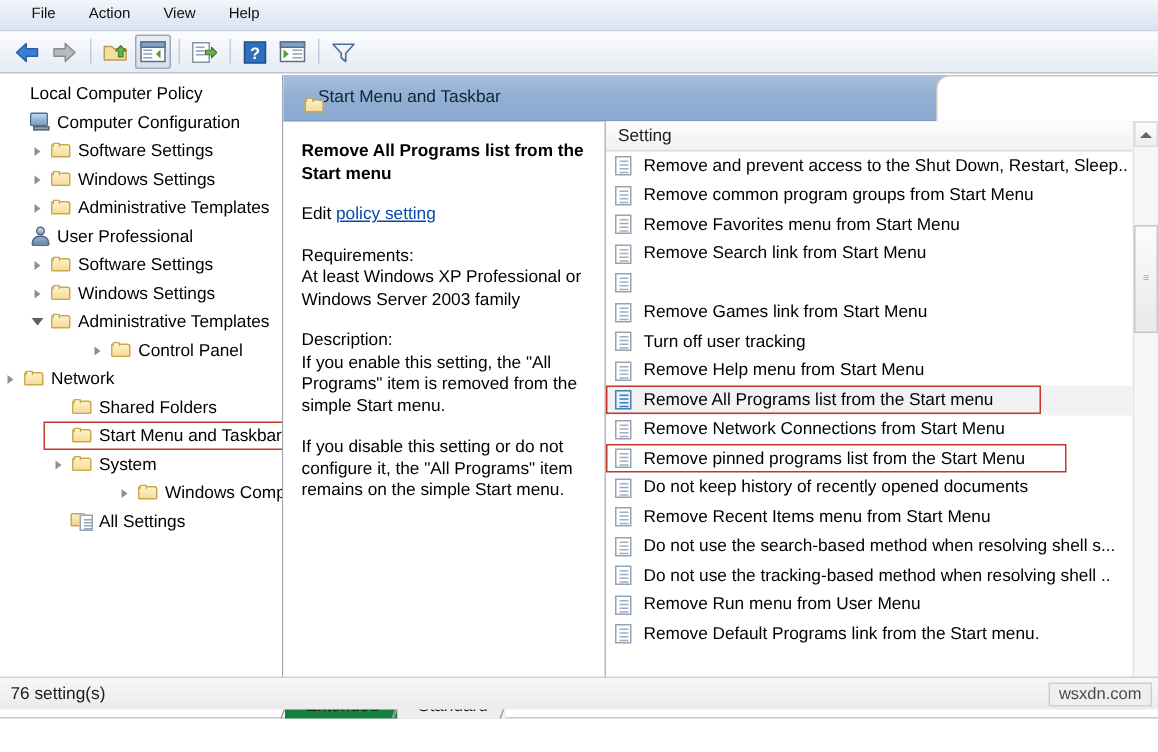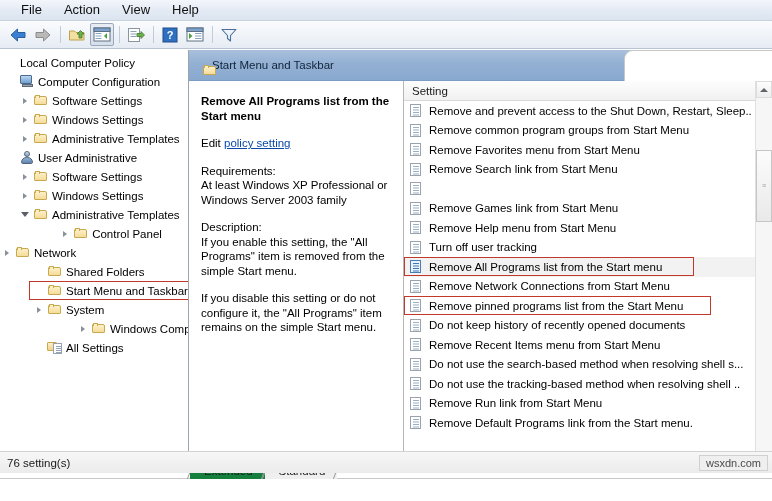--- a/index.html
+++ b/index.html
@@ -20,21 +20,21 @@
     height: 21px;
     background: linear-gradient(to bottom, #f3f6fb 0%, #e4ebf5 50%, #dbe4f0 100%);
     border-bottom: 1px solid #c8d3e0;
     display: flex;
     align-items: center;
     padding-left: 10px;
     box-sizing: border-box;
   }
   .menubar .mi {
     padding: 2px 11px 3px 11px;
-    font-size: 13px;
+    font-size: 10px;
     color: #101010;
     cursor: default;
   }
 
   
   .toolbar {
     height: 28px;
     background: linear-gradient(to bottom, #fbfcfe 0%, #eff3f8 55%, #e6ecf4 100%);
     border-bottom: 1px solid #b9c4d2;
     display: flex;
@@ -507,21 +507,21 @@
           <span class="tlabel">Administrative Templates</span>
         </div>
         <div class="trow" style="padding-left: 4px;">
           <span class="twist"></span>
           <span class="ticon">
             <span class="usricon">
               <span class="head"></span>
               <span class="body"></span>
             </span>
           </span>
-          <span class="tlabel">User Administrative</span>
+          <span class="tlabel">User Professional</span>
         </div>
         <div class="trow" style="padding-left: 18px;">
           <span class="twist">
             <i></i>
           </span>
           <span class="ticon">
             <span class="folder"></span>
           </span>
           <span class="tlabel">Software Settings</span>
         </div>
@@ -683,27 +683,27 @@
             <div class="lrow">
               <span class="licon">
                 <span class="doc"></span>
               </span>
               <span class="ltxt">Remove Games link from Start Menu</span>
             </div>
             <div class="lrow">
               <span class="licon">
                 <span class="doc"></span>
               </span>
+              <span class="ltxt">Turn off user tracking</span>
+            </div>
+            <div class="lrow">
+              <span class="licon">
+                <span class="doc"></span>
+              </span>
               <span class="ltxt">Remove Help menu from Start Menu</span>
-            </div>
-            <div class="lrow">
-              <span class="licon">
-                <span class="doc"></span>
-              </span>
-              <span class="ltxt">Turn off user tracking</span>
             </div>
             <div class="lrow selected">
               <span class="licon">
                 <span class="doc blue"></span>
               </span>
               <span class="ltxt">Remove All Programs list from the Start menu</span>
               <span class="redbox" style="left: 0px; top: 0px; height: 19px; width: 289.6px;"></span>
             </div>
             <div class="lrow">
               <span class="licon">
@@ -739,21 +739,21 @@
             <div class="lrow">
               <span class="licon">
                 <span class="doc"></span>
               </span>
               <span class="ltxt">Do not use the tracking-based method when resolving shell ..</span>
             </div>
             <div class="lrow">
               <span class="licon">
                 <span class="doc"></span>
               </span>
-              <span class="ltxt">Remove Run link from Start Menu</span>
+              <span class="ltxt">Remove Run menu from User Menu</span>
             </div>
             <div class="lrow">
               <span class="licon">
                 <span class="doc"></span>
               </span>
               <span class="ltxt">Remove Default Programs link from the Start menu.</span>
             </div>
           </div>
         <div class="listhscroll">
           <div class="sb-arrow left">

